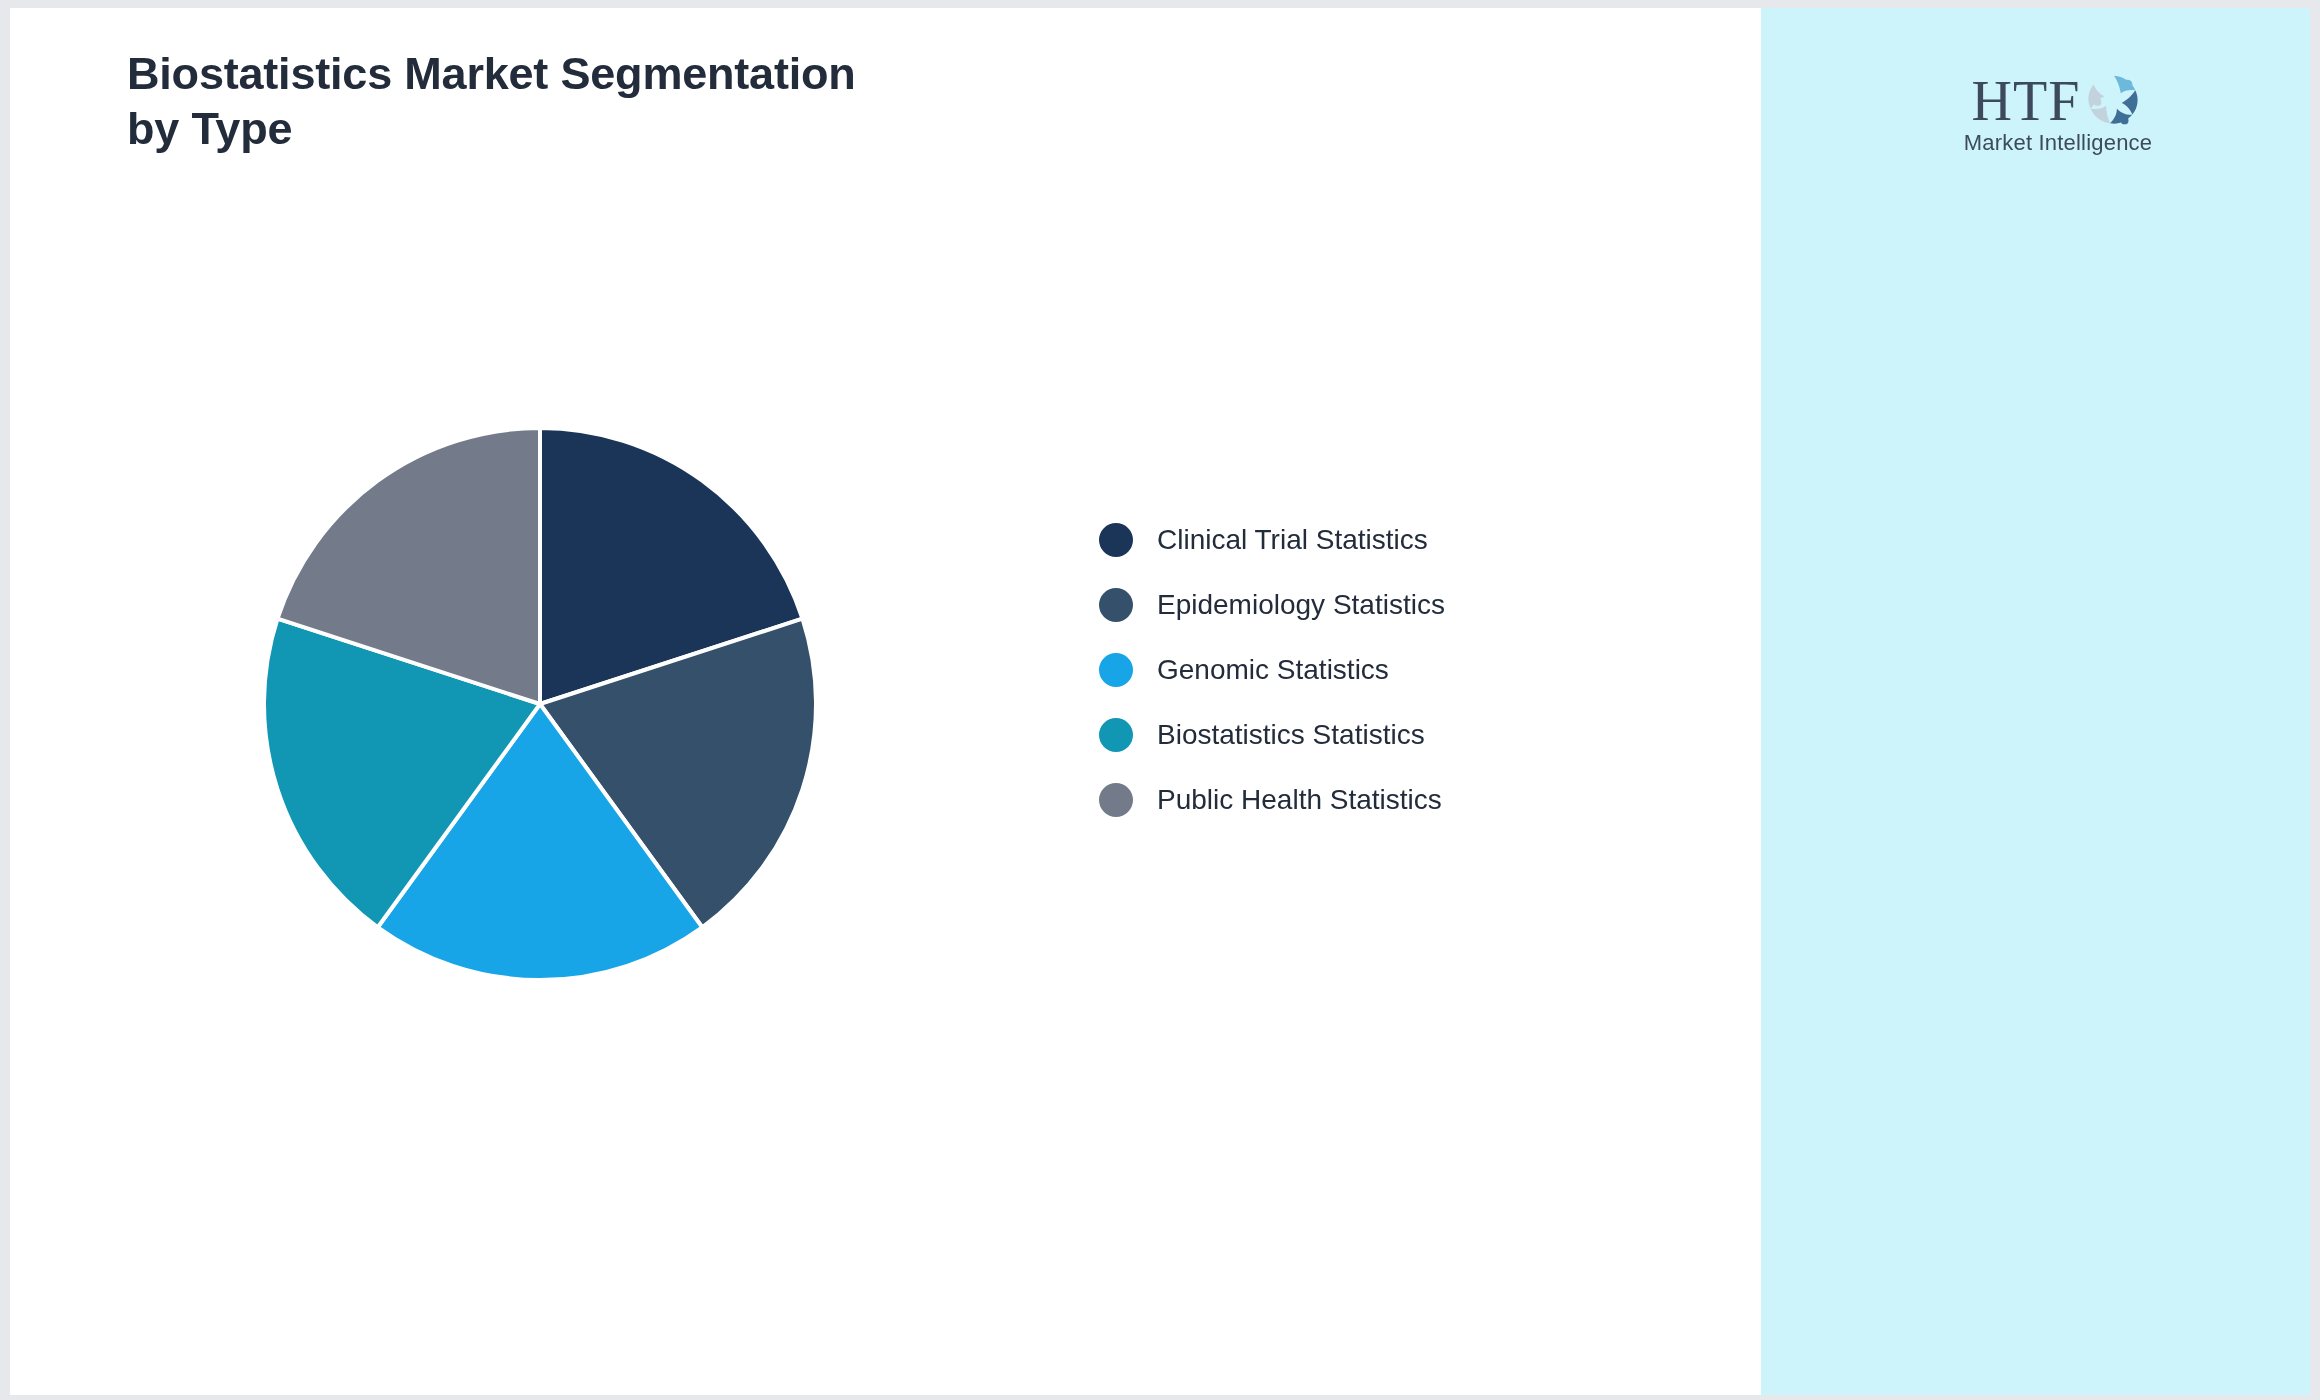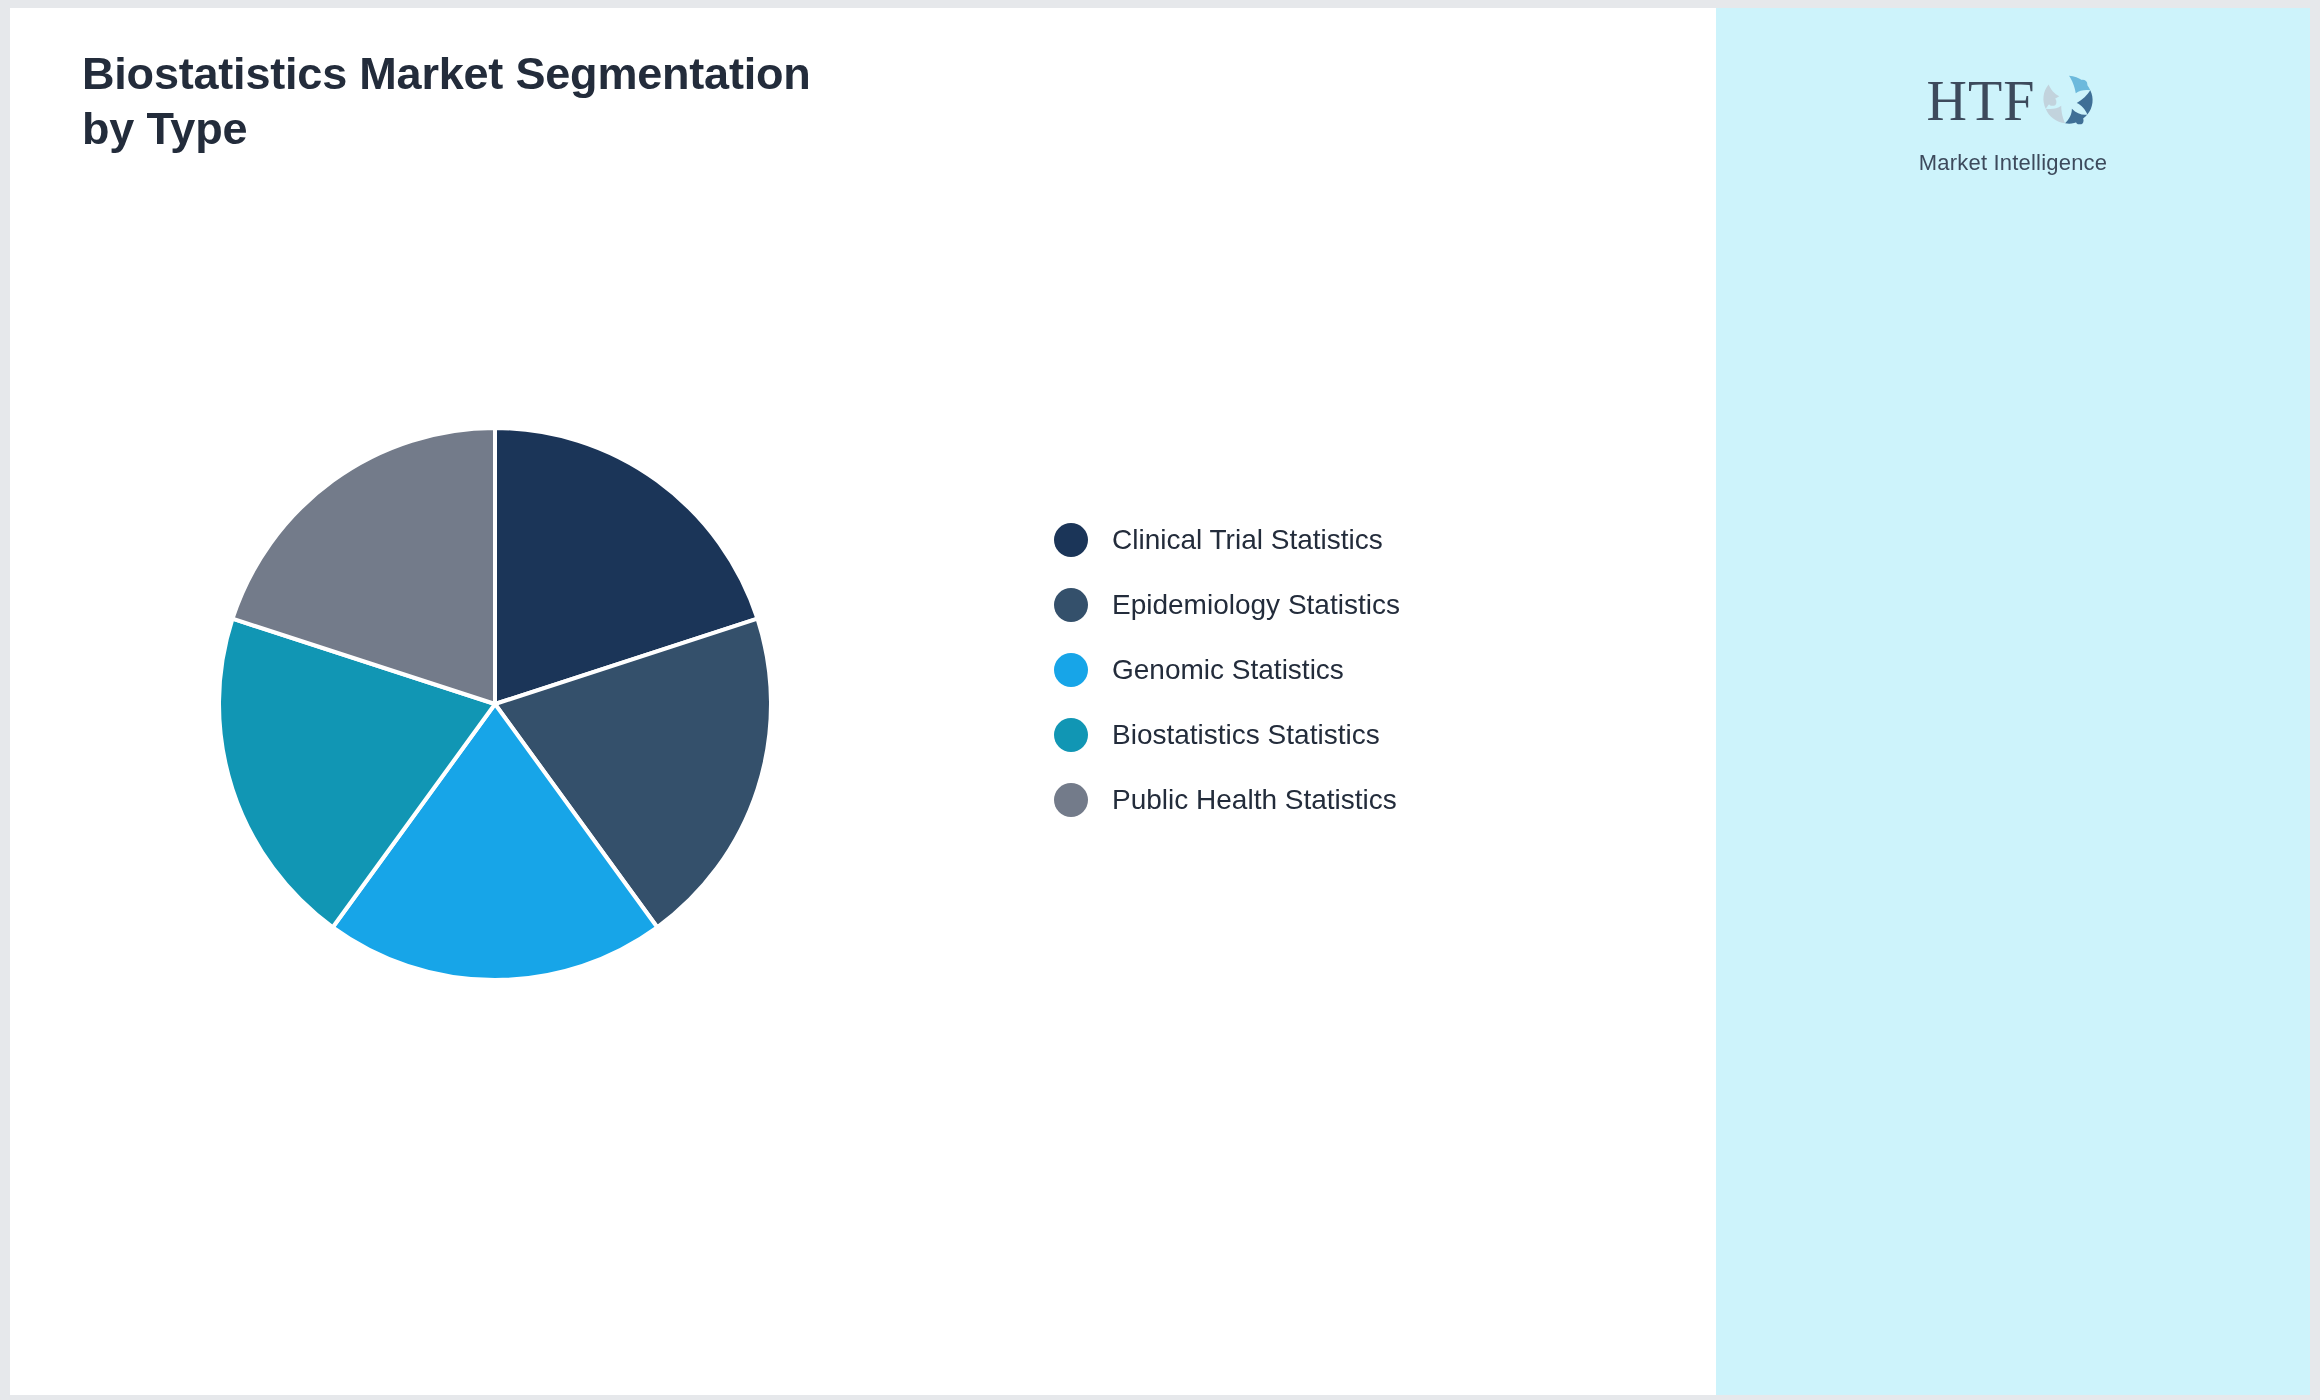--- a/index.html
+++ b/index.html
@@ -26,20 +26,21 @@
     overflow: hidden;
   }
 
   
   .main-area {
     position: relative;
     width: 1706px;
     height: 100%;
     background: #ffffff;
     flex: 0 0 auto;
+    margin-left: 45px;
   }
 
   .chart-title {
     position: absolute;
     left: 72px;
     top: 38px;
     width: 1000px;
     font-size: 45px;
     font-weight: bold;
     line-height: 1.23;
@@ -122,21 +123,21 @@
     color: #3d4a5c;
     letter-spacing: 1px;
     line-height: 1;
   }
   .logo-mark {
     width: 62px;
     height: 62px;
     margin-left: 2px;
   }
   .logo-sub {
-    margin-top: 20px;
+    margin-top: 0;
     font-size: 22px;
     color: #3d4a5c;
     letter-spacing: 0.2px;
     line-height: 1;
     text-align: center;
   }
 
   .stat-block {
     position: absolute;
     left: 50%;

